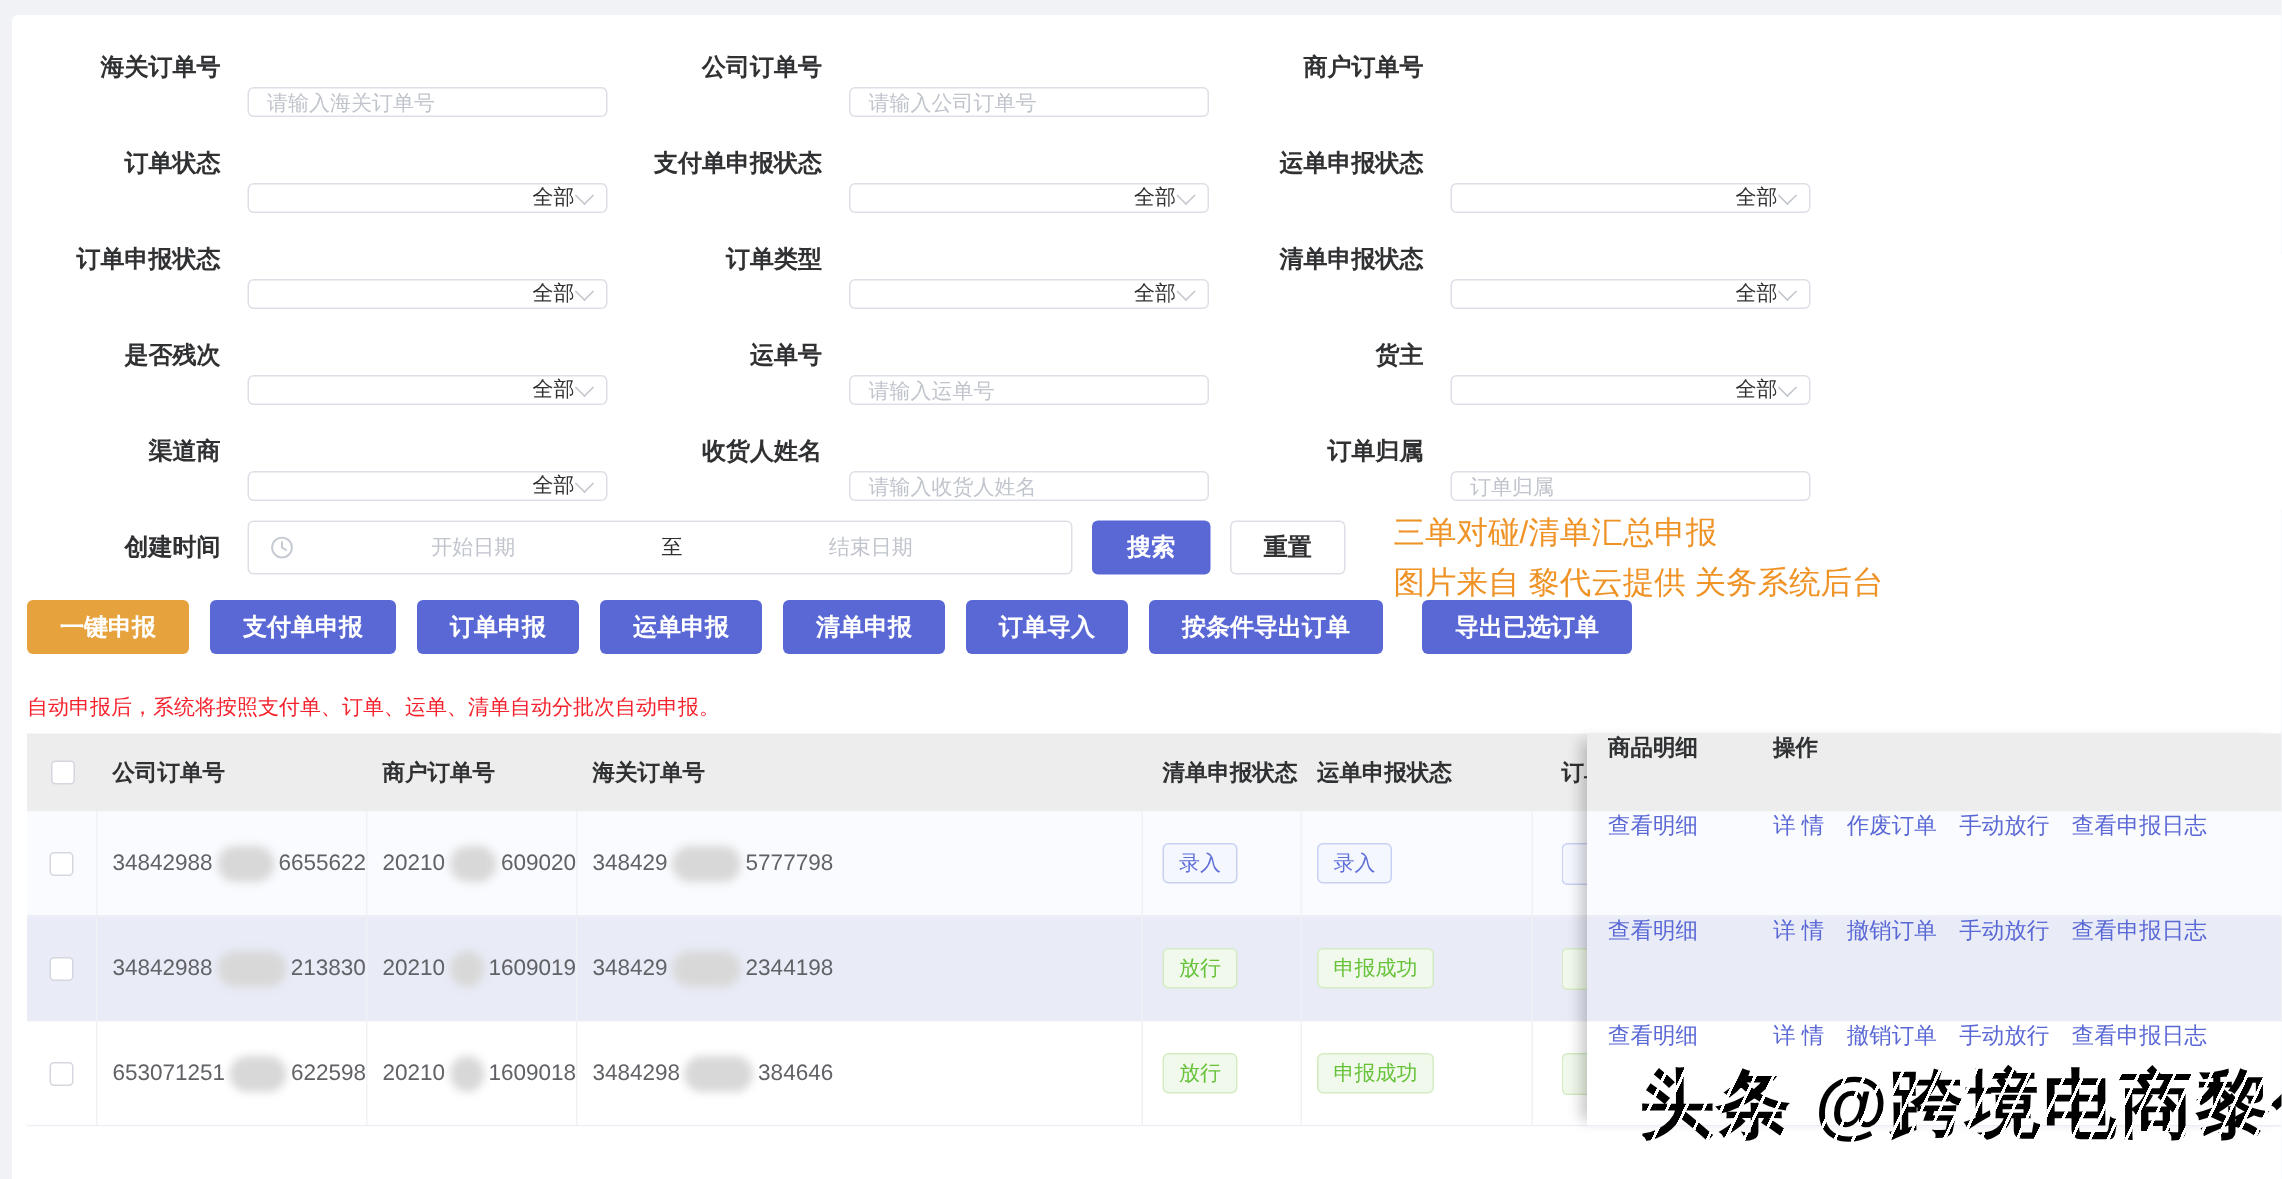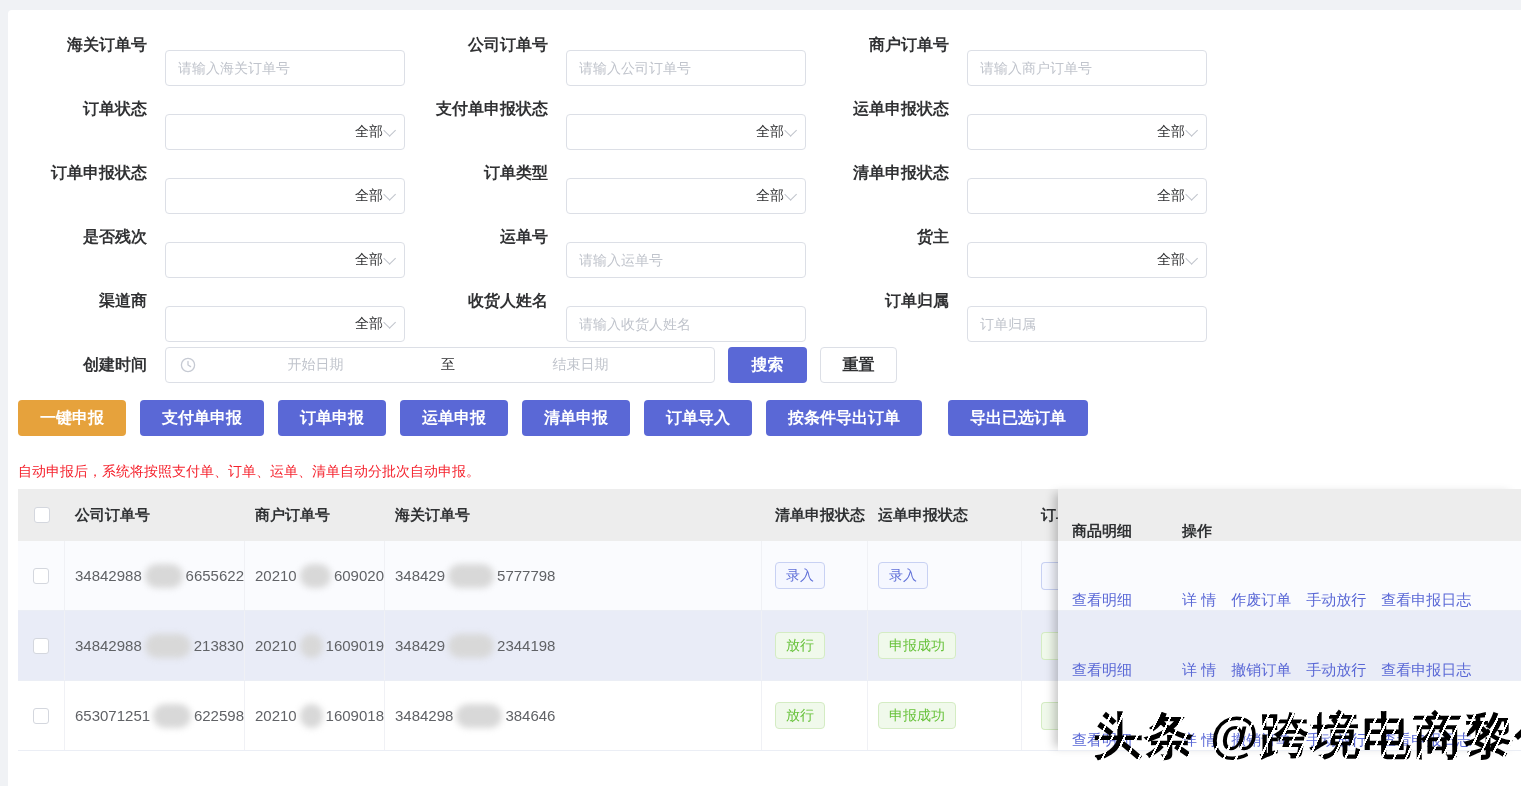--- a/index.html
+++ b/index.html
@@ -7,21 +7,21 @@
   body { font-family:"Liberation Sans","DejaVu Sans",sans-serif; background:#f0f2f5; position:relative; }
   .panel { position:absolute; left:8px; top:10px; right:0; bottom:0; background:#fff; border-radius:4px 0 0 0; padding:17px 0 0 10px; }
 
   
   .form-row { display:flex; align-items:center; height:36px; margin-bottom:28px; }
   .fgroup { display:flex; align-items:center; }
   .flabel { font-size:16px; font-weight:700; color:#303133; text-align:right; white-space:nowrap; }
   .c1 .flabel { width:147px; padding-right:18px; }
   .c2 .flabel { width:161px; padding-right:18px; }
   .c3 .flabel { width:161px; padding-right:18px; }
-  .fctrl { width:240px; height:36px; border:1px solid #dcdfe6; border-radius:4px; background:#fff;margin-top:46px; }
+  .fctrl { width:240px; height:20px; border:1px solid #dcdfe6; border-radius:4px; background:#fff;margin-top:46px; }
   input.fctrl { padding:0 12px; font-size:14px; color:#303133; outline:none; }
   input.fctrl::placeholder { color:#c0c4cc; }
   .fselect { display:flex; align-items:center; justify-content:flex-end; padding:0 12px; cursor:pointer; }
   .fselect .sval { font-size:14px; color:#303133; }
   .chev { width:9px; height:9px; border-right:1.6px solid #c0c4cc; border-bottom:1.6px solid #c0c4cc; transform:rotate(45deg) translateY(-3px); }
   .fdate { width:550px; height:36px; border:1px solid #dcdfe6; border-radius:4px; display:flex; align-items:center; padding:0 14px; background:#fff; }
   .fdate .ph { flex:1; text-align:center; font-size:14px; color:#c0c4cc; }
   .fdate .sep { font-size:14px; color:#303133; padding:0 6px; }
   .clock { width:16px; height:16px; flex:none; }
   .btn { height:36px; border:none; border-radius:4px; font-size:16px; color:#fff; cursor:pointer; font-family:inherit; white-space:nowrap;font-weight:bold; }
@@ -58,21 +58,21 @@
   .blur-blob { display:inline-block; width:46px; height:24px; background:#d8d8d8; border-radius:12px; filter:blur(3px); margin:0 3px; vertical-align:middle; }
   .badge { display:inline-block; padding:4px 10px; font-size:14px; border-radius:4px; border:1px solid; line-height:1.2; }
   .b-indigo { color:#5f6fd8; background:#f5f7ff; border-color:#c8d1f3; }
   .b-green  { color:#67c23a; background:#f0f9eb; border-color:#d4ecc3; }
   .sliver { display:inline-block; width:60px; height:28px; border:1px solid; border-right:none; border-radius:4px 0 0 4px; }
   .sv-indigo { background:#f5f7ff; border-color:#c8d1f3; }
   .sv-green  { background:#f0f9eb; border-color:#d4ecc3; }
   .hidden-h { overflow:hidden; }
 
   .t-fixed { position:absolute; top:0; left:1040px; right:0; box-shadow:-8px 0 9px -4px rgba(0,0,0,.22); }
-  .f-head, .f-row { display:flex; align-items:flex-end; white-space:nowrap; }
+  .f-head, .f-row { display:flex; align-items:flex-start; white-space:nowrap; }
   .f-head { height:52px; background:#ededed; font-weight:700; font-size:15px; color:#2f3133; }
   .f-row { height:70px; border-bottom:1px solid #ebeef5; }
   .f-detail { width:124px; padding-left:14px; flex:none; }
   .f-ops { display:flex; gap:15px; flex:1; }
   a.tlink { color:#5a68d6; text-decoration:none; font-size:15px; cursor:pointer; }
   .t-stub { height:7px; background:#fff; }
 
   
   .watermark { position:absolute; left:1093px; top:703px; z-index:30; font-size:50px; font-weight:900; letter-spacing:1px; white-space:nowrap;
     background:repeating-linear-gradient(115deg,#000 0 9px,#fff 9px 11px);
@@ -87,21 +87,20 @@
     <div class="fgroup c1">
       <label class="flabel">海关订单号</label>
       <input class="fctrl" placeholder="请输入海关订单号" style="">
     </div>
     <div class="fgroup c2">
       <label class="flabel">公司订单号</label>
       <input class="fctrl" placeholder="请输入公司订单号" style="">
     </div>
     <div class="fgroup c3">
       <label class="flabel">商户订单号</label>
-      <input class="fctrl" placeholder="请输入商户订单号" style="">
     </div>
   </div>
 
   <div class="form-row">
     <div class="fgroup c1">
       <label class="flabel">订单状态</label>
       <div class="fctrl fselect">
         <span class="sval">全部</span>
         <i class="chev"></i>
       </div>
@@ -193,20 +192,24 @@
           <circle cx="8" cy="8" r="6.6" fill="none" stroke="#c6cad3" stroke-width="1.3"></circle>
           <path d="M8 4.5 V8 L10.6 9.6" fill="none" stroke="#c6cad3" stroke-width="1.3" stroke-linecap="round"></path>
         </svg>
         <span class="ph">开始日期</span>
         <span class="sep">至</span>
         <span class="ph">结束日期</span>
       </div>
     </div>
     <button class="btn btn-search">搜索</button>
     <button class="btn btn-reset">重置</button>
+    <div class="annotation">
+      <div>三单对碰/清单汇总申报</div>
+      <div>图片来自 黎代云提供 关务系统后台</div>
+    </div>
   </div>
 
   <div class="action-bar">
     <button class="btn abtn a-warn">一键申报</button>
     <button class="btn abtn a-primary">支付单申报</button>
     <button class="btn abtn a-primary">订单申报</button>
     <button class="btn abtn a-primary">运单申报</button>
     <button class="btn abtn a-primary">清单申报</button>
     <button class="btn abtn a-primary">订单导入</button>
     <button class="btn abtn a-primary">按条件导出订单</button>

